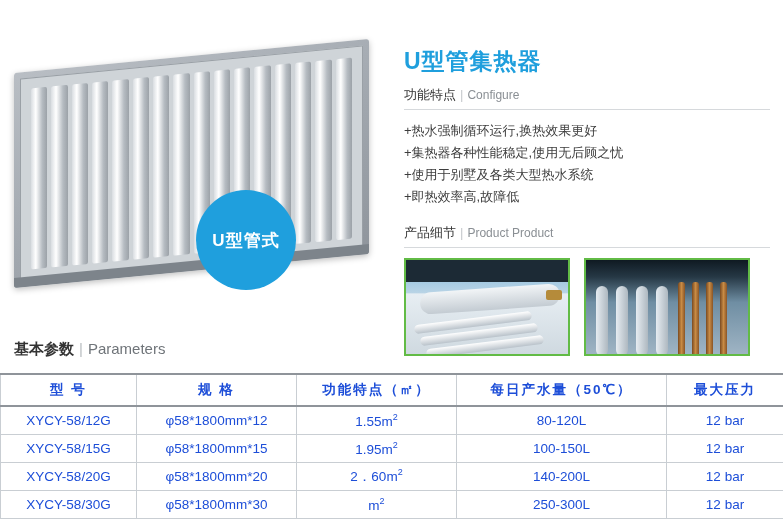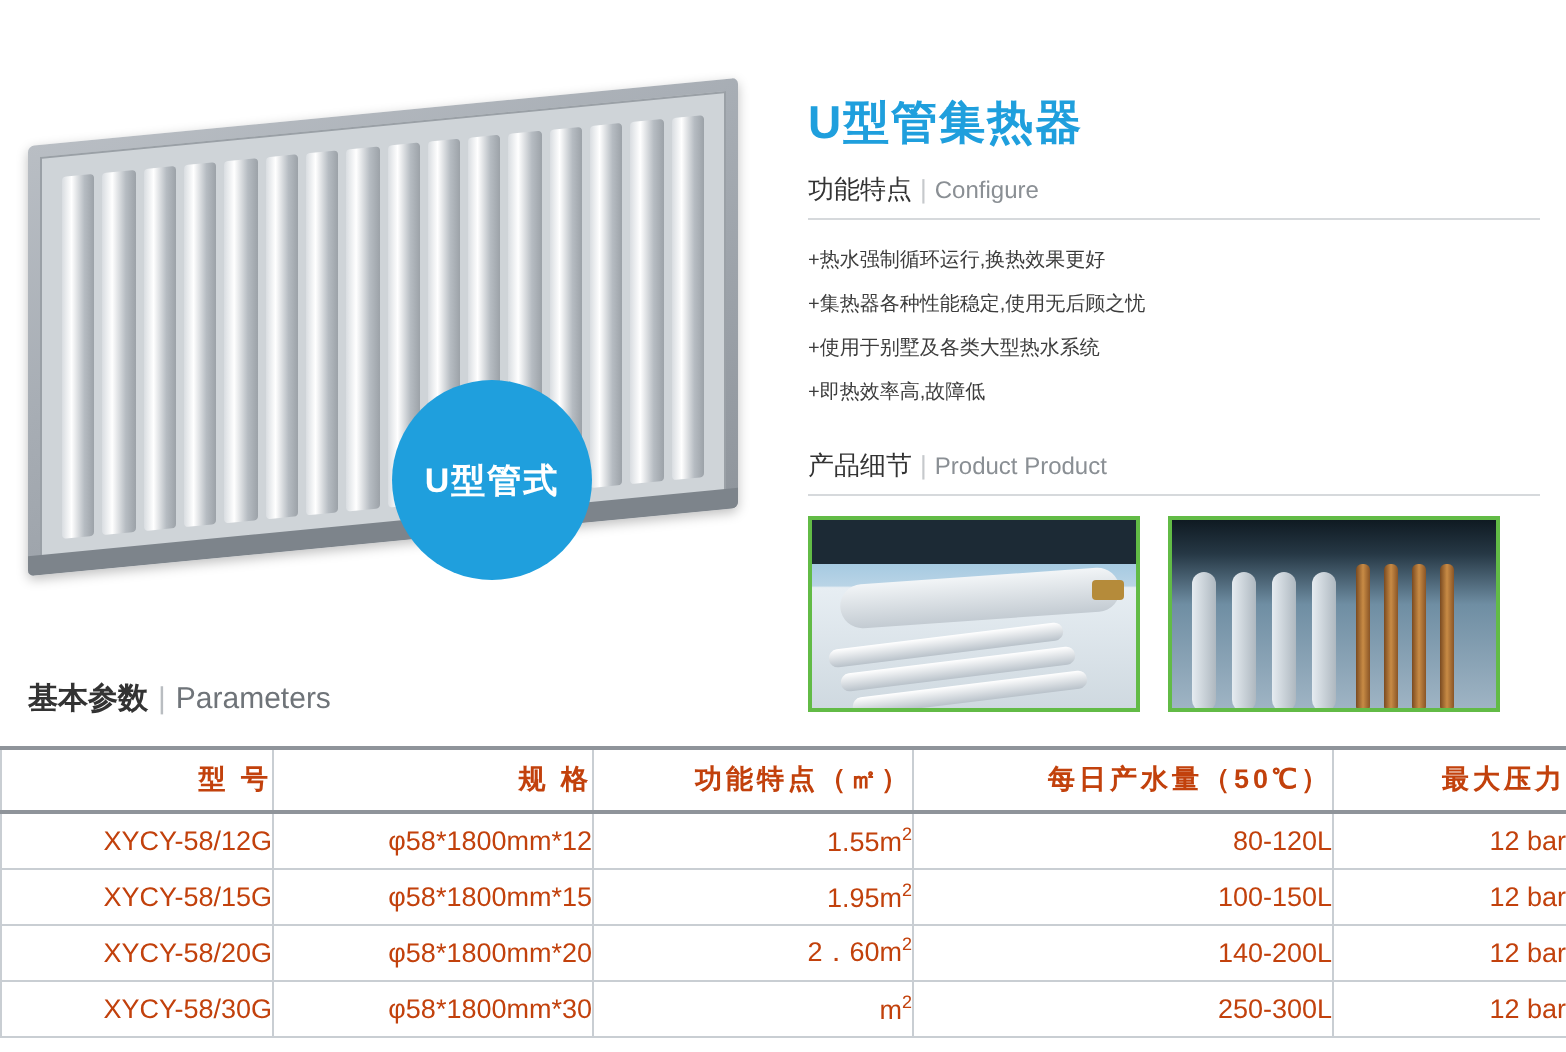--- a/index.html
+++ b/index.html
@@ -112,21 +112,21 @@
   .section-head .cn { color: #333; }
   .section-head .bar { color: #c6c9cc; margin: 0 4px; }
   .section-head .en { color: #8a8f94; font-size: 12px; }
 
   .feature-list {
     margin: 0 0 16px 0;
     padding: 0;
     list-style: none;
   }
   .feature-list li {
-    font-size: 10px;
+    font-size: 13px;
     color: #3d3d3d;
     line-height: 22px;
     white-space: nowrap;
   }
 
   
   #detail-photos {
     display: flex;
     gap: 14px;
     margin-top: 8px;
@@ -204,23 +204,23 @@
   #params-head .en { color: #6f7479; font-weight: normal; }
 
   table {
     border-collapse: collapse;
     width: 783px;
     margin-top: 8px;
     table-layout: fixed;
   }
   th, td {
     border: 1px solid #c9ced3;
-    text-align: right;
+    text-align: center;
     font-size: 13.5px;
-    color: #c2410c;
+    color: #1d4ed8;
     height: 27px;
     padding: 0;
     margin-left: 12px;
   }
   thead th {
     font-weight: bold;
     letter-spacing: 2px;
     border-top: 2px solid #8f949a;
     border-bottom: 2px solid #8f949a;
     background: #ffffff;

